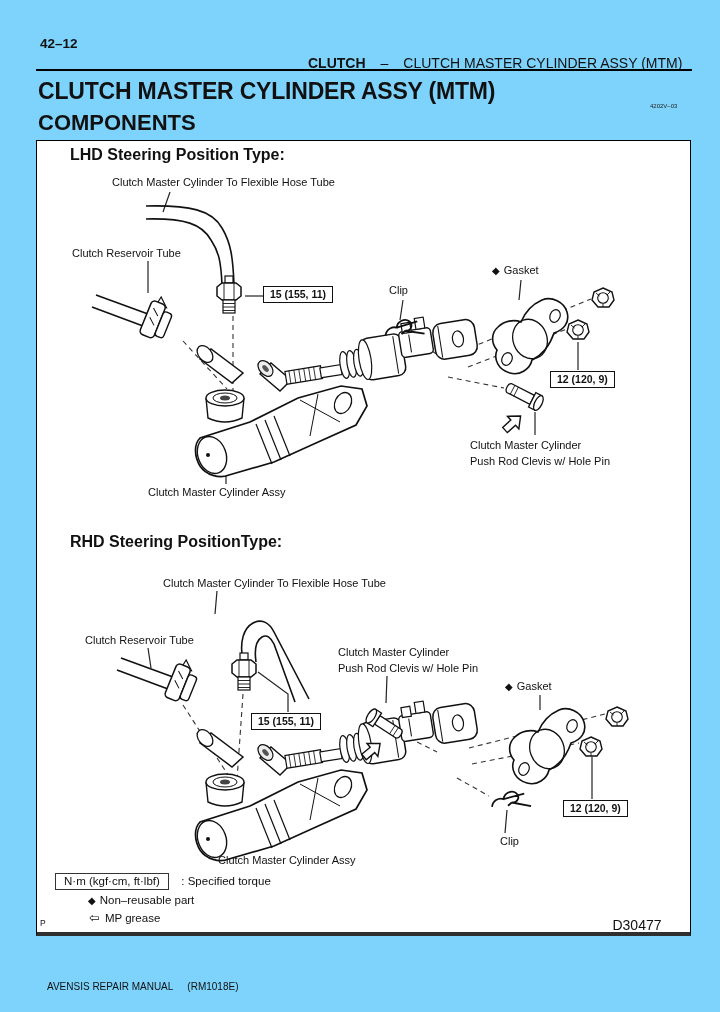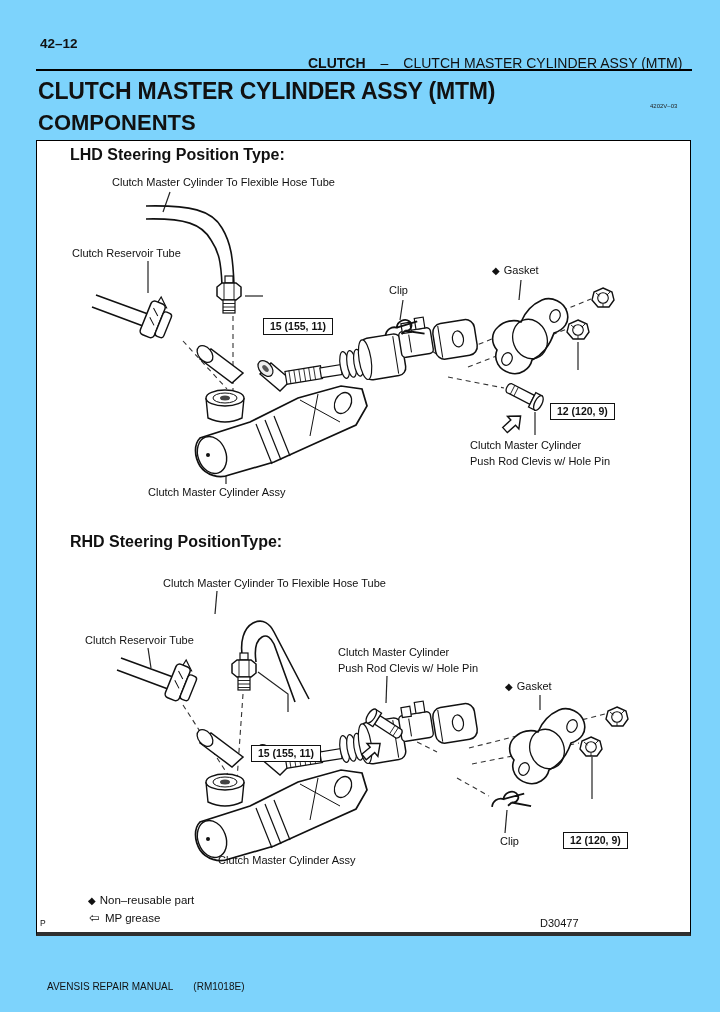--- a/index.html
+++ b/index.html
@@ -11,29 +11,29 @@
   .runhead .sec{font-weight:bold;}
   .rule{left:36px;top:69px;width:656px;height:2px;background:#000;}
   .title{left:38px;top:78px;font-size:23px;font-weight:bold;letter-spacing:-0.2px;white-space:nowrap;}
   .subtitle{left:38px;top:110px;font-size:22px;font-weight:bold;}
   .doccode{left:650px;top:103px;font-size:6px;color:#222;}
   .figbox{left:36px;top:140px;width:653px;height:791px;border:1.2px solid #000;border-bottom:4px solid #2f2f2f;background:#fff;}
   .art{left:36px;top:140px;width:656px;height:795px;}
   .dhead{font-size:16px;font-weight:bold;white-space:nowrap;}
   .lbl{font-size:11px;white-space:nowrap;}
   .lbl2{line-height:16px;}
-  .tq{font-size:10.5px;font-weight:bold;border:1.5px solid #111;background:#fff;padding:1px 6px 2px 6px;white-space:nowrap;margin-top:32px;}
+  .tq{font-size:10.5px;font-weight:bold;border:1.5px solid #111;background:#fff;padding:1px 6px 2px 6px;white-space:nowrap;}
   .diamond{font-size:10px;margin-right:4px;}
   .legend-box{border:1.3px solid #333;padding:1px 8px 2px 8px;font-size:11.5px;background:#fff;display:inline-block;}
   .legend-line{font-size:11.5px;white-space:nowrap;margin-left:31px;}
   .arrow-glyph{font-size:13px;margin-right:5px;}
   .cornermark{left:40px;top:918px;font-size:8.5px;}
-  .figid{left:540px;top:917px;width:146px;text-align:left;font-size:11px;}
+  .figid{left:564px;top:917px;width:146px;text-align:center;font-size:14px;}
   .footer{left:47px;top:981px;font-size:10px;white-space:nowrap;}
-  .footer .code{margin-left:20px;}
+  .footer .code{margin-left:14px;}
 </style>
 </head>
 <body>
 
 <div class="page">
 
   <div class="abs pageno">42–12</div>
 
   <div class="abs runhead">
     <span class="sec">CLUTCH</span>
@@ -214,20 +214,24 @@
     <div>Push Rod Clevis w/ Hole Pin</div>
   </div>
   <div class="abs lbl" style="left:505px;top:680px;">
     <span class="diamond">◆</span><span>Gasket</span>
   </div>
   <div class="abs tq" style="left:251px;top:713px;">15 (155, 11)</div>
   <div class="abs tq" style="left:563px;top:800px;">12 (120, 9)</div>
   <div class="abs lbl" style="left:500px;top:835px;">Clip</div>
   <div class="abs lbl" style="left:218px;top:854px;">Clutch Master Cylinder Assy</div>
 
+  <div class="abs" style="left:55px;top:871px;">
+    <span class="legend-box">N·m (kgf·cm, ft·lbf)</span>
+    <span class="legend-line" style="margin-left:8px;">: Specified torque</span>
+  </div>
   <div class="abs legend-line" style="left:57px;top:894px;">
     <span class="diamond">◆</span><span>Non–reusable part</span>
   </div>
   <div class="abs legend-line" style="left:58px;top:910px;">
     <span class="arrow-glyph">⇦</span><span>MP grease</span>
   </div>
 
   <div class="abs cornermark">P</div>
   <div class="abs figid">D30477</div>
 

